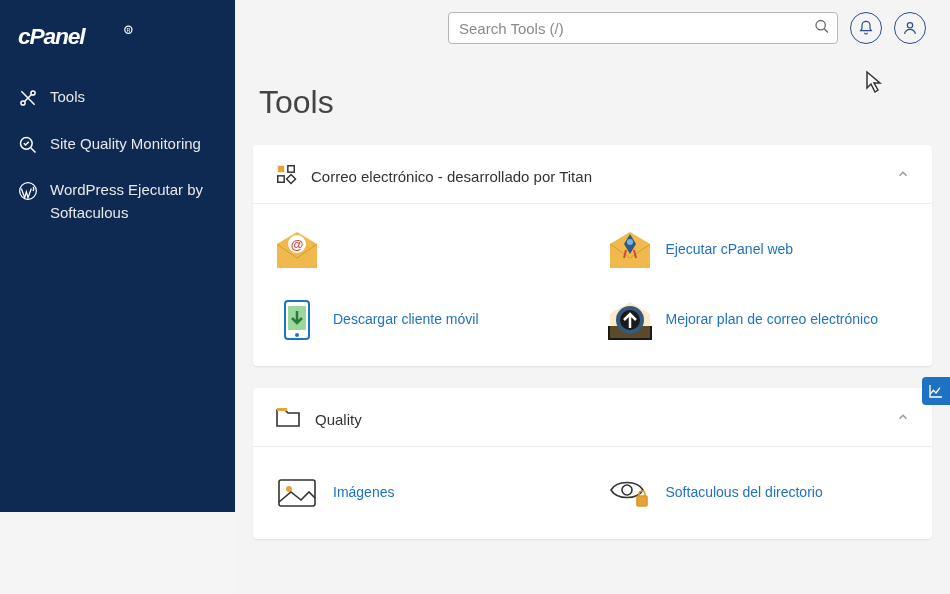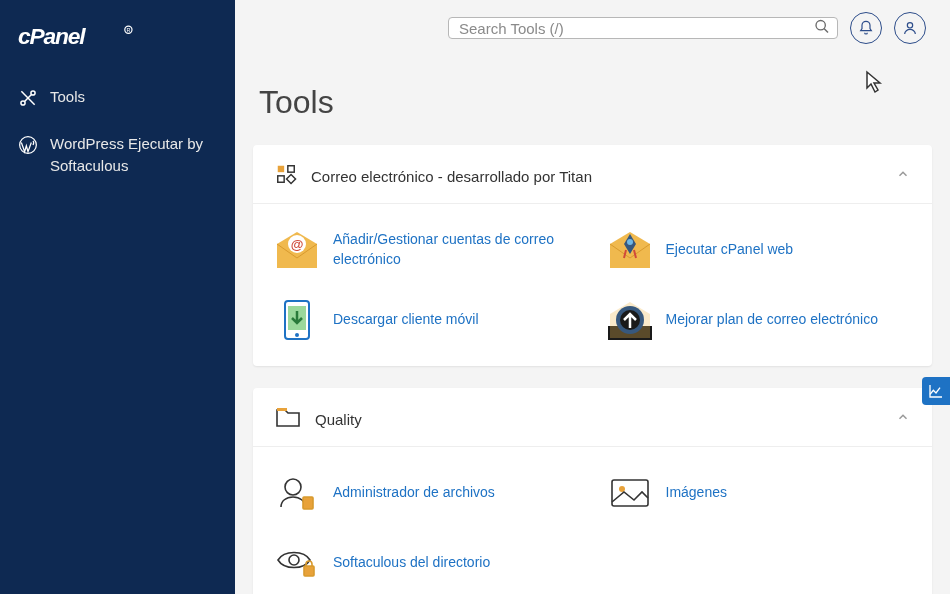--- a/index.html
+++ b/index.html
@@ -1,28 +1,28 @@
 <!DOCTYPE html>
 <html><head>
   <meta charset="utf-8">
   <style>
     * { margin: 0; padding: 0; box-sizing: border-box; }
     body { font-family: -apple-system, BlinkMacSystemFont, "Segoe UI", Arial, sans-serif; background: #f5f5f5; width: 950px; height: 594px; overflow: hidden; position: relative; }
     
-    .sidebar { position: absolute; left: 0; top: 0; width: 235px; height: 594px; background: #0e2952; color: #fff; }
+    .sidebar { position: absolute; left: 0; top: 0; width: 235px; height: 512px; background: #0e2952; color: #fff; }
     .logo { padding: 22px 18px 18px 18px; }
     .logo svg { width: 120px; height: 30px; }
     .nav-item { display: flex; align-items: flex-start; padding: 12px 18px; color: #e8e8e8; font-size: 15px; cursor: pointer; line-height: 1.5; }
     .nav-item .icon { width: 20px; height: 20px; margin-right: 12px; flex-shrink: 0; display: flex; align-items: center; justify-content: center; margin-top: 2px; }
     .nav-item .label { flex: 1; }
     
     .main { position: absolute; left: 235px; top: 0; right: 0; height: 594px; background: #f4f4f4; overflow-y: auto; }
     .header { padding: 12px 18px; display: flex; align-items: center; gap: 12px; }
     .search-wrap { flex: 1; position: relative; max-width: 390px; margin-left: 195px; }
-    .search-input { width: 100%; height: 22px; border: 1px solid #b7b7b7; border-radius: 4px; padding: 0 36px 0 10px; font-size: 15px; color: #888; background: #fff; }
+    .search-input { width: 100%; height: 32px; border: 1px solid #b7b7b7; border-radius: 4px; padding: 0 36px 0 10px; font-size: 15px; color: #888; background: #fff; }
     .search-input::placeholder { color: #8a8a8a; }
     .search-icon-btn { position: absolute; right: 8px; top: 50%; transform: translateY(-50%); background: none; border: none; cursor: pointer; }
     .circle-btn { width: 32px; height: 32px; border-radius: 50%; border: 1px solid #2d4d8a; background: #f4f4f4; display: flex; align-items: center; justify-content: center; cursor: pointer; }
     
     .page-title { font-size: 32px; font-weight: 400; color: #444; padding: 28px 24px 24px 24px; }
     
     .panel { background: #fff; margin: 0 18px 22px 18px; border-radius: 4px; box-shadow: 0 1px 2px rgba(0,0,0,0.08); }
     .panel-header { display: flex; align-items: flex-end; padding: 18px 22px; border-bottom: 1px solid #eee; cursor: pointer; }
     .panel-header .panel-icon { margin-right: 14px; display: flex; }
     .panel-header .panel-title { flex: 1; font-size: 15px; color: #333; }
@@ -51,20 +51,30 @@
   <div class="nav-item">
     <span class="icon">
       <svg width="20" height="20" viewBox="0 0 24 24" fill="none" stroke="#fff" stroke-width="1.8">
         <line x1="4" y1="20" x2="20" y2="4"></line>
           <line x1="4" y1="4" x2="20" y2="20"></line>
         <circle cx="6" cy="18" r="2.5" fill="#0e2952"></circle>
           <circle cx="18" cy="6" r="2.5" fill="#0e2952"></circle>
       </svg>
     </span>
     <span class="label">Tools</span>
+  </div>
+  <div class="nav-item">
+    <span class="icon">
+      <svg width="20" height="20" viewBox="0 0 24 24" fill="none" stroke="#fff" stroke-width="1.8">
+        <circle cx="10" cy="10" r="7"></circle>
+          <line x1="15" y1="15" x2="21" y2="21"></line>
+        <path d="M7 10l2 2 4-4"></path>
+      </svg>
+    </span>
+    <span class="label">Site Quality Monitoring</span>
   </div>
   <div class="nav-item">
     <span class="icon">
       <svg width="20" height="20" viewBox="0 0 24 24" fill="none" stroke="#fff" stroke-width="1.5">
         <circle cx="12" cy="12" r="10"></circle>
         <path d="M4 9l4 11 2-7 2 7 4-11M18 7c1 1 1 3 0 5"></path>
       </svg>
     </span>
     <span class="label">WordPress Ejecutar by Softaculous</span>
   </div>
@@ -117,21 +127,20 @@
     <div class="panel-body">
       <div class="tool-item">
         <span class="tool-icon">
           <svg width="44" height="40" viewBox="0 0 44 40">
             <path d="M2 14 L22 2 L42 14 L42 38 L2 38 Z" fill="#f0b94e"></path>
             <path d="M2 14 L22 28 L42 14" fill="none" stroke="#d89a2e" stroke-width="1"></path>
             <circle cx="22" cy="14" r="9" fill="#fff"></circle>
             <text x="22" y="19" font-size="13" text-anchor="middle" fill="#d04a3a" font-weight="bold">@</text>
           </svg>
         </span>
-        <span class="tool-label">Añadir/Gestionar cuentas de correo electrónico</span>
       </div>
       <div class="tool-item">
         <span class="tool-icon">
           <svg width="44" height="40" viewBox="0 0 44 40">
             <path d="M2 14 L22 2 L42 14 L42 38 L2 38 Z" fill="#f0b94e"></path>
             <path d="M2 14 L22 28 L42 14" fill="none" stroke="#d89a2e" stroke-width="1"></path>
             <path d="M22 4 L28 14 L22 24 L16 14 Z" fill="#37587d"></path>
             <circle cx="22" cy="12" r="3" fill="#6fb8e5"></circle>
             <path d="M18 20 L16 28 M26 20 L28 28" stroke="#d04a3a" stroke-width="2"></path>
           </svg>
@@ -175,30 +184,20 @@
       <span class="panel-title">Quality</span>
       <span class="chevron">
         <svg width="14" height="14" viewBox="0 0 24 24" fill="none" stroke="#999" stroke-width="2.5">
             <path d="M6 15l6-6 6 6"></path>
           </svg>
       </span>
     </div>
     <div class="panel-body">
       <div class="tool-item">
         <span class="tool-icon">
-          <svg width="40" height="36" viewBox="0 0 40 36" fill="none" stroke="#333" stroke-width="1.6">
-            <circle cx="16" cy="12" r="8"></circle>
-            <path d="M4 32c0-6 5-10 12-10s12 4 12 10"></path>
-            <rect x="26" y="22" width="10" height="12" rx="1" fill="#e8a23a" stroke="#d89a2e"></rect>
-          </svg>
-        </span>
-        <span class="tool-label">Administrador de archivos</span>
-      </div>
-      <div class="tool-item">
-        <span class="tool-icon">
           <svg width="40" height="30" viewBox="0 0 40 30" fill="none" stroke="#333" stroke-width="1.6">
             <rect x="2" y="2" width="36" height="26" rx="2"></rect>
             <circle cx="12" cy="11" r="3" fill="#e8a23a" stroke="none"></circle>
             <path d="M2 24 L14 14 L24 22 L32 14 L38 20"></path>
           </svg>
         </span>
         <span class="tool-label">Imágenes</span>
       </div>
       <div class="tool-item">
         <span class="tool-icon">

